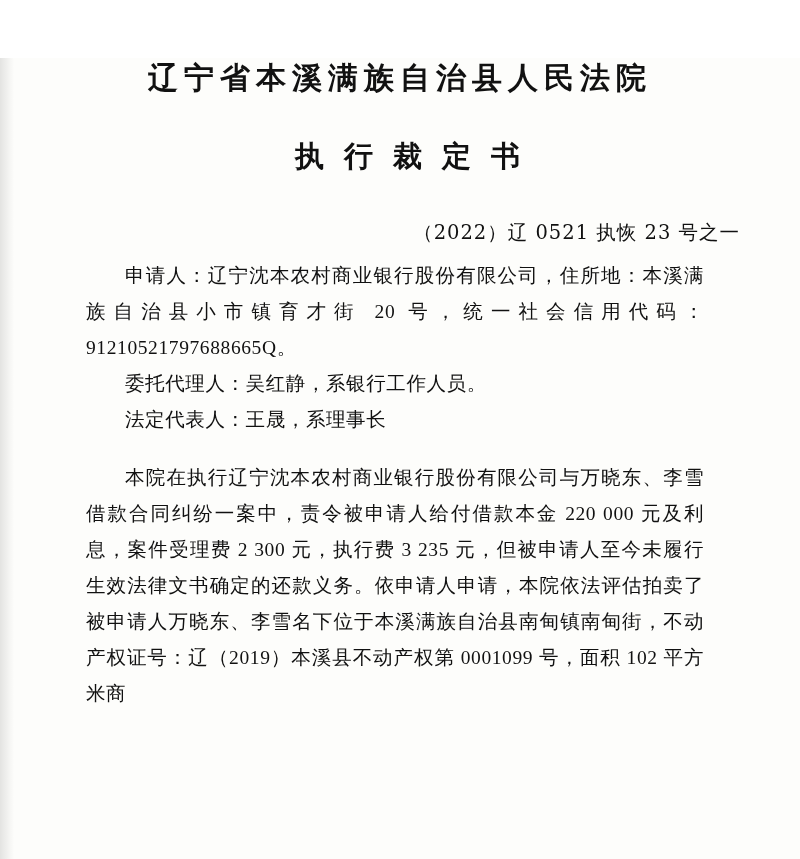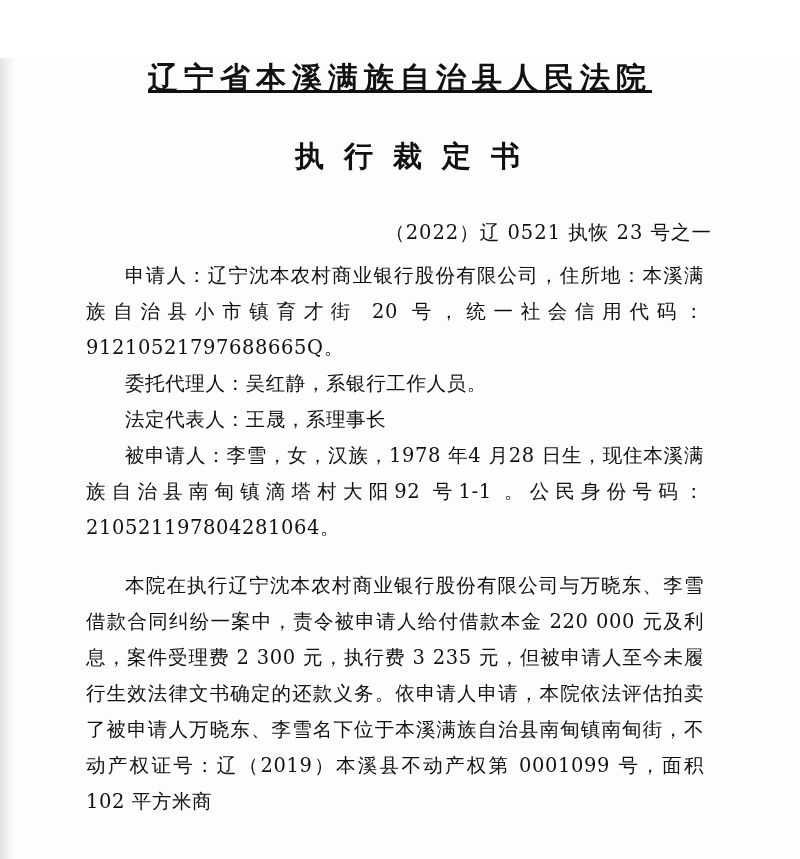--- a/index.html
+++ b/index.html
@@ -25,54 +25,54 @@
   }
   .doc-title {
     text-align: center;
     font-size: 30px;
     font-weight: bold;
     letter-spacing: 6px;
     margin-top: 58px;
     color: #111;
     font-family: "DejaVu Serif", "Liberation Serif", serif;
     white-space: nowrap;
-    text-decoration: underline;
   }
   .doc-subtitle {
     text-align: center;
     font-size: 29px;
     font-weight: bold;
     letter-spacing: 20px;
     margin-top: 38px;
     padding-left: 35px;
     color: #111;
     white-space: nowrap;
   }
   .case-number {
     text-align: right;
     font-size: 19.5px;
     letter-spacing: 1px;
     margin-top: 42px;
-    padding-right: 88px;
+    padding-right: 60px;
     color: #111;
     white-space: nowrap;
   }
   .body-block {
     margin-top: 12px;
     padding: 0 96px 0 86px;
   }
   .para {
     font-size: 19.5px;
     line-height: 36px;
     text-align: justify;
     text-justify: inter-ideograph;
     letter-spacing: 0.6px;
     text-indent: 2em;
     margin: 0;
     color: #111;
+    font-family: Liberation Serif, serif;
   }
   .para.gap {
     margin-top: 22px;
   }
   .edge-shadow-left {
     position: absolute;
     left: 0; top: 0;
     width: 14px; height: 859px;
     background: linear-gradient(90deg, rgba(0,0,0,0.10), rgba(0,0,0,0));
     pointer-events: none;
@@ -86,19 +86,18 @@
   <div class="doc-title">辽宁省本溪满族自治县人民法院</div>
 
   <div class="doc-subtitle">执行裁定书</div>
 
   <div class="case-number">（2022）辽 0521 执恢 23 号之一</div>
 
   <div class="body-block">
     <p class="para">申请人：辽宁沈本农村商业银行股份有限公司，住所地：本溪满族自治县小市镇育才街 20 号，统一社会信用代码：91210521797688665Q。</p>
     <p class="para">委托代理人：吴红静，系银行工作人员。</p>
     <p class="para">法定代表人：王晟，系理事长</p>
-    <p class="para">被申请人：李雪，女，汉族，1978 年4 月28 日生，现住本溪满族自治县南甸镇滴塔村大阳92 号1-1 。公民身份号码：210521197804281064。</p>
     <p class="para gap">本院在执行辽宁沈本农村商业银行股份有限公司与万晓东、李雪借款合同纠纷一案中，责令被申请人给付借款本金 220 000 元及利息，案件受理费 2 300 元，执行费 3 235 元，但被申请人至今未履行生效法律文书确定的还款义务。依申请人申请，本院依法评估拍卖了被申请人万晓东、李雪名下位于本溪满族自治县南甸镇南甸街，不动产权证号：辽（2019）本溪县不动产权第 0001099 号，面积 102 平方米商</p>
   </div>
 
   <div class="edge-shadow-left"></div>
 
 </div>
 
 </body></html>

